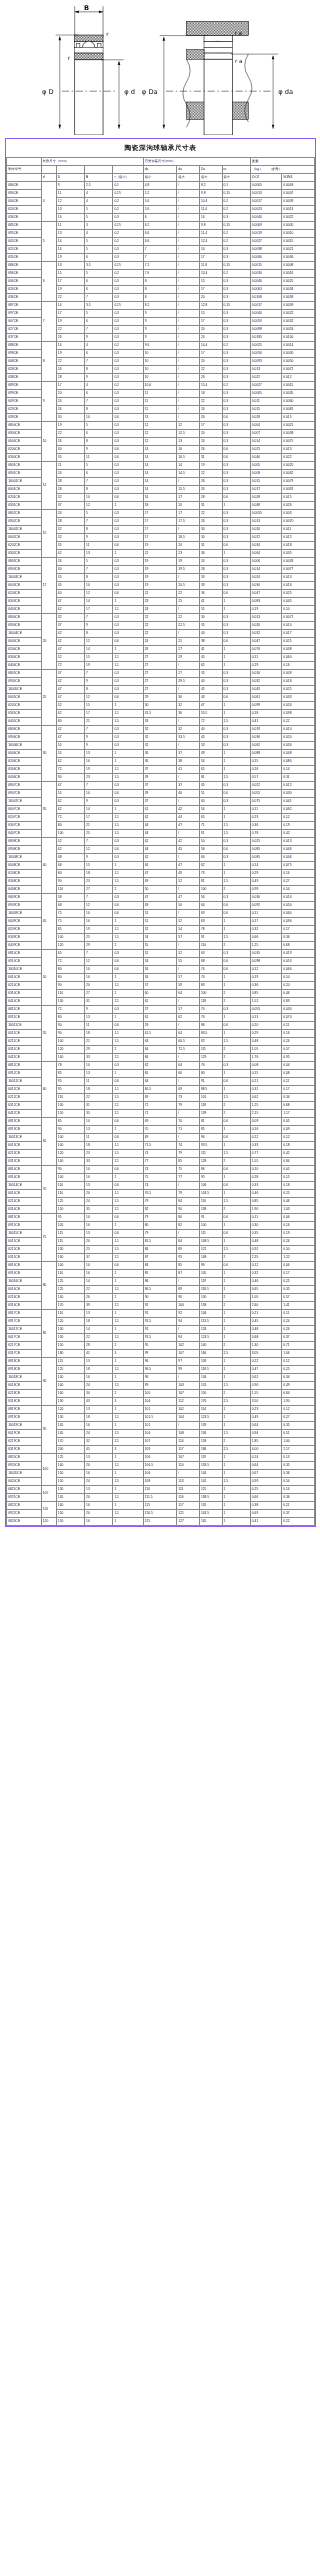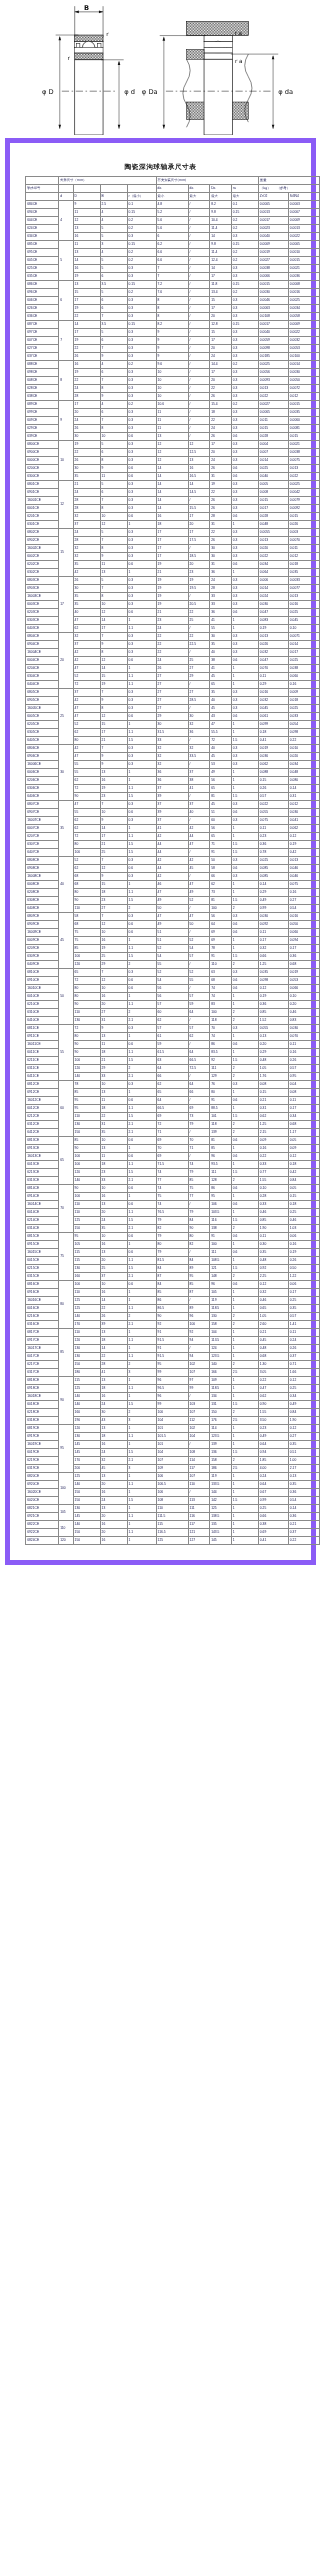--- a/index.html
+++ b/index.html
@@ -18,23 +18,23 @@
     height:135px;
     position:relative;
     background:#fff;
     overflow:hidden;
   }
   .drawing svg{display:block;}
 
   
   .table-wrap{
     margin:3.1px 5.2px 4.1px 5.2px;
-    border:5px solid #8b5cf6;
+    border:1px solid #8b5cf6;
     background:#fff;
-    padding:15px;
+    padding:0;
   }
   .title-bar{
     text-align:center;
     font-size:6.7px;
     font-weight:bold;
     color:#111;
     letter-spacing:0.5px;
     padding:4.6px 0 4.6px 0;
     font-family:"DejaVu Sans","Liberation Sans",sans-serif;
   }

